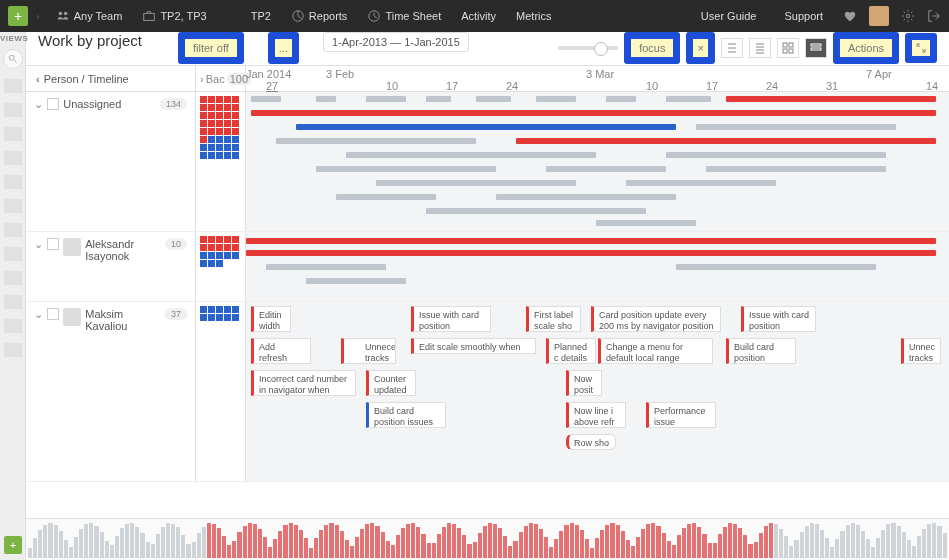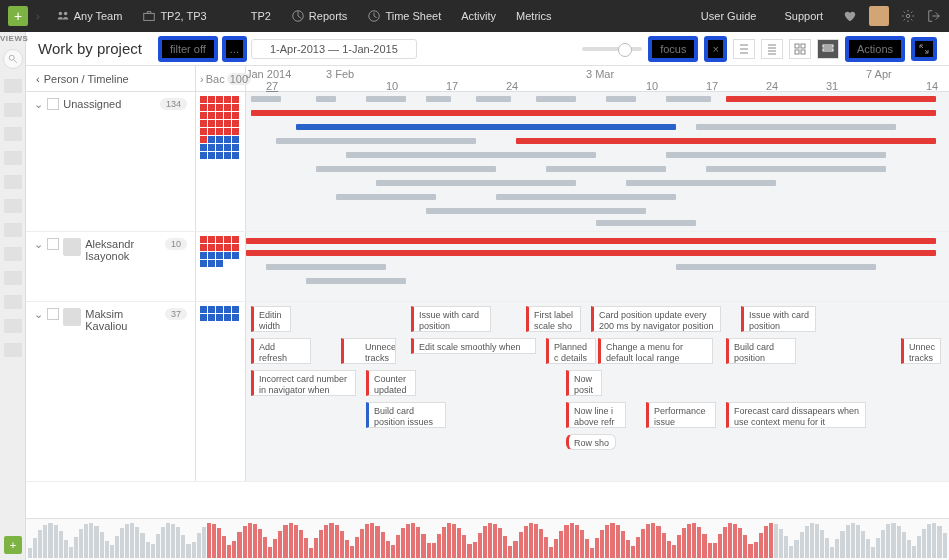--- a/index.html
+++ b/index.html
@@ -10,25 +10,25 @@
 .topbar .nav-item{padding:0 8px;cursor:pointer;display:flex;align-items:center;gap:4px;color:#ddd}
 .topbar .right{margin-left:auto;display:flex;align-items:center;gap:12px}
 .topbar .avatar{width:20px;height:20px;background:#d4a574;border-radius:2px}
 .topbar .icon{width:14px;height:14px;opacity:.7}
 .views-tab{position:absolute;left:0;top:32px;width:26px;background:#eee;border-right:1px solid #ddd;height:528px;z-index:5}
 .views-tab .label{font-size:8px;color:#888;text-align:center;padding:2px 0;font-weight:bold;letter-spacing:.5px}
 .views-tab .search{width:20px;height:20px;margin:4px auto;background:#f9f9f9;border:1px solid #ddd;border-radius:50%;display:flex;align-items:center;justify-content:center}
 .views-tab .vitem{width:18px;height:14px;margin:10px auto;background:#ccc;opacity:.4}
 .views-tab .add-view{position:absolute;bottom:6px;left:4px;width:18px;height:18px;background:#7cb342;color:#fff;display:flex;align-items:center;justify-content:center;border-radius:2px;cursor:pointer}
 .main{position:absolute;left:26px;top:32px;right:0;bottom:0;background:#fff}
-.toolbar{height:34px;border-bottom:1px solid #e0e0e0;display:flex;align-items:center;padding:0 12px;gap:4px}
+.toolbar{height:34px;border-bottom:1px solid #e0e0e0;display:flex;align-items:flex-start;padding:0 12px;gap:24px}
 .toolbar .title{font-size:15px;font-weight:500;color:#333;margin-right:12px}
-.toolbar .btn{border:4px solid #1d4ed8;background:#000000;padding:3px 8px;border-radius:3px;color:#777;cursor:pointer}
+.toolbar .btn{border:7px solid #1d4ed8;background:#fef9c3;padding:3px 8px;border-radius:3px;color:#777;cursor:pointer}
 .toolbar .btn.small{padding:3px 4px}
-.toolbar .date-range{border:1px solid #ddd;padding:3px 18px;border-radius:3px;color:#555}
+.toolbar .date-range{border:1px solid #ddd;padding:3px 8px;border-radius:3px;color:#555}
 .toolbar .right{margin-left:auto;display:flex;align-items:center;gap:6px}
 .toolbar .slider{width:60px;height:4px;background:#ddd;border-radius:2px;position:relative}
 .toolbar .slider::after{content:"";position:absolute;right:10px;top:-4px;width:12px;height:12px;background:#fff;border:1px solid #bbb;border-radius:50%}
 .toolbar .view-btn{width:22px;height:20px;border:1px solid #ddd;display:flex;align-items:center;justify-content:center;cursor:pointer}
 .toolbar .view-btn.active{background:#555}
 .toolbar .view-btn.active svg{stroke:#fff}
 .header-row{height:26px;border-bottom:1px solid #e0e0e0;display:flex}
 .header-row .col-label{width:170px;border-right:1px solid #e0e0e0;padding:5px 10px;color:#555;display:flex;align-items:center;gap:4px}
 .header-row .backlog{width:50px;border-right:1px solid #e0e0e0;padding:5px 4px;color:#888;font-size:9px;display:flex;align-items:center;gap:2px}
 .timeline-header{flex:1;position:relative;font-size:9px;color:#888;height:26px}
@@ -353,21 +353,20 @@
           <div class="card " style="left: 300px; width: 50px; top: 36px; height: 26px;">Planned c details are</div>
           <div class="card " style="left: 352px; width: 115px; top: 36px; height: 26px;">Change a menu for default local range calculation</div>
           <div class="card " style="left: 480px; width: 70px; top: 36px; height: 26px;">Build card position issues</div>
           <div class="card " style="left: 655px; width: 40px; top: 36px; height: 26px;">Unnec tracks</div>
           <div class="card " style="left: 5px; width: 105px; top: 68px; height: 26px;">Incorrect card number in navigator when</div>
           <div class="card " style="left: 120px; width: 50px; top: 68px; height: 26px;">Counter updated</div>
           <div class="card " style="left: 320px; width: 36px; top: 68px; height: 26px;">Now posit</div>
           <div class="card b" style="left: 120px; width: 80px; top: 100px; height: 26px;">Build card position issues</div>
           <div class="card " style="left: 320px; width: 60px; top: 100px; height: 26px;">Now line i above refr</div>
           <div class="card " style="left: 400px; width: 70px; top: 100px; height: 26px;">Performance issue</div>
-          <div class="card " style="left: 480px; width: 140px; top: 100px; height: 26px;">Forecast card dissapears when use context menu for it</div>
           <div class="card " style="left: 320px; width: 50px; top: 132px; height: 16px; border-radius: 6px;">Row sho to min h</div>
         </div>
       </div>
     </div>
 </div>
 
 <div class="minimap" id="minimap">
     <div class="mbar g" style="height: 10px;"></div>
     <div class="mbar g" style="height: 19.7355px;"></div>
     <div class="mbar g" style="height: 27.9339px;"></div>

